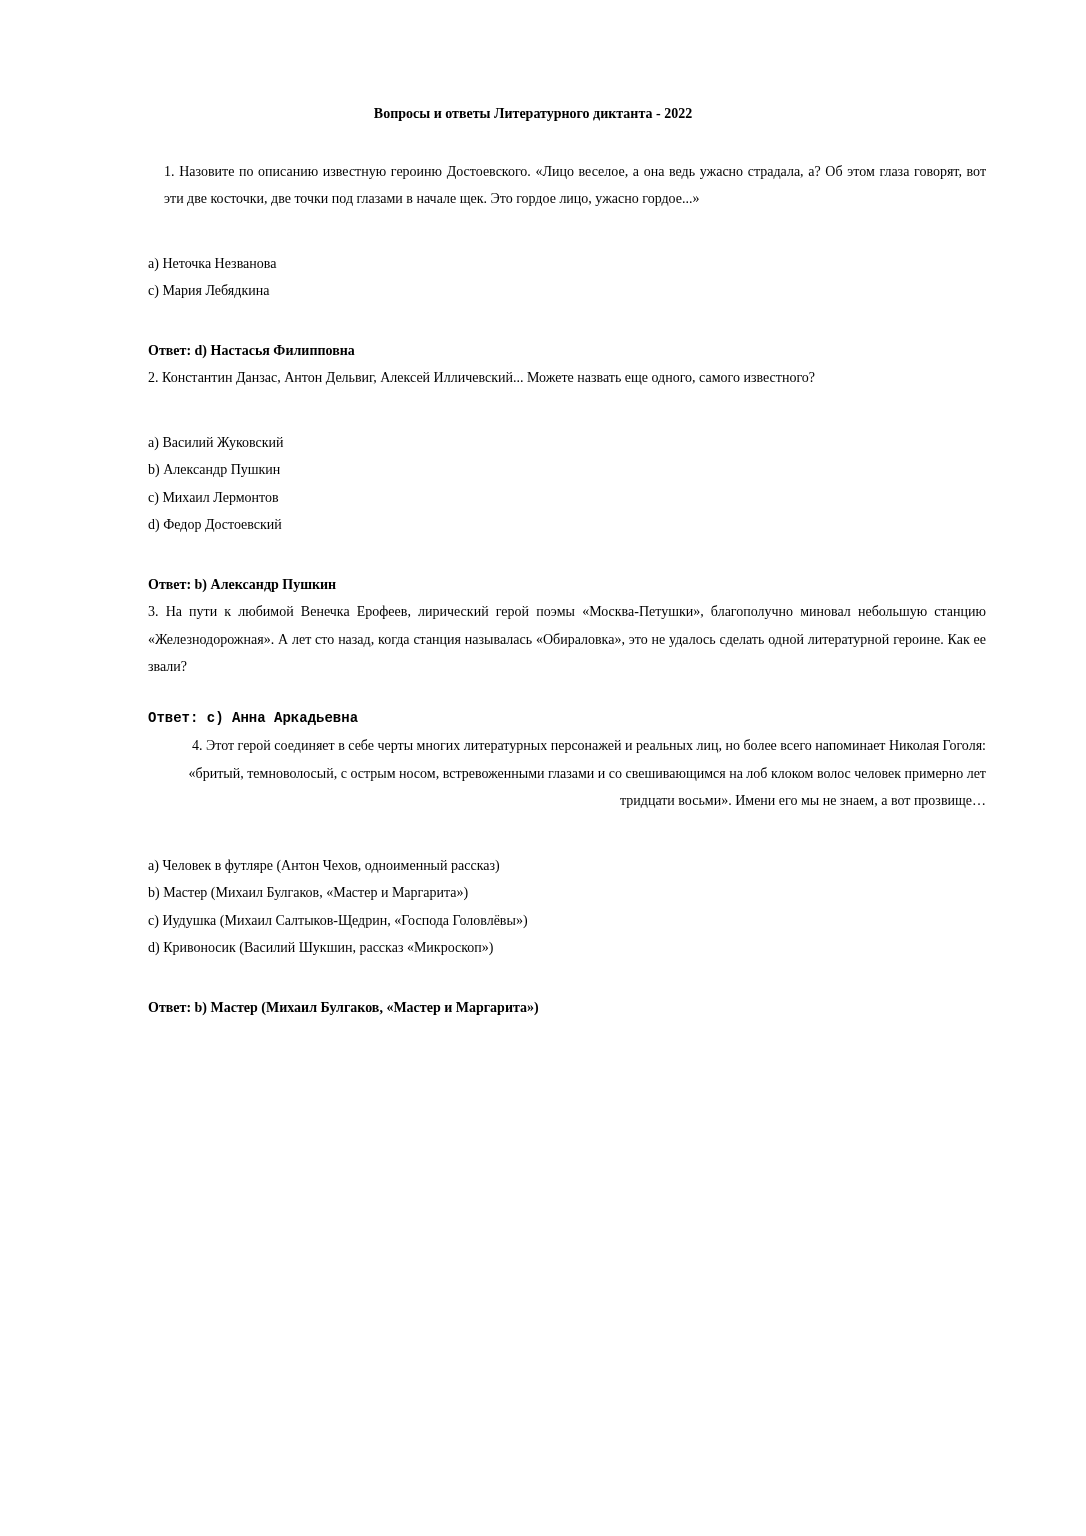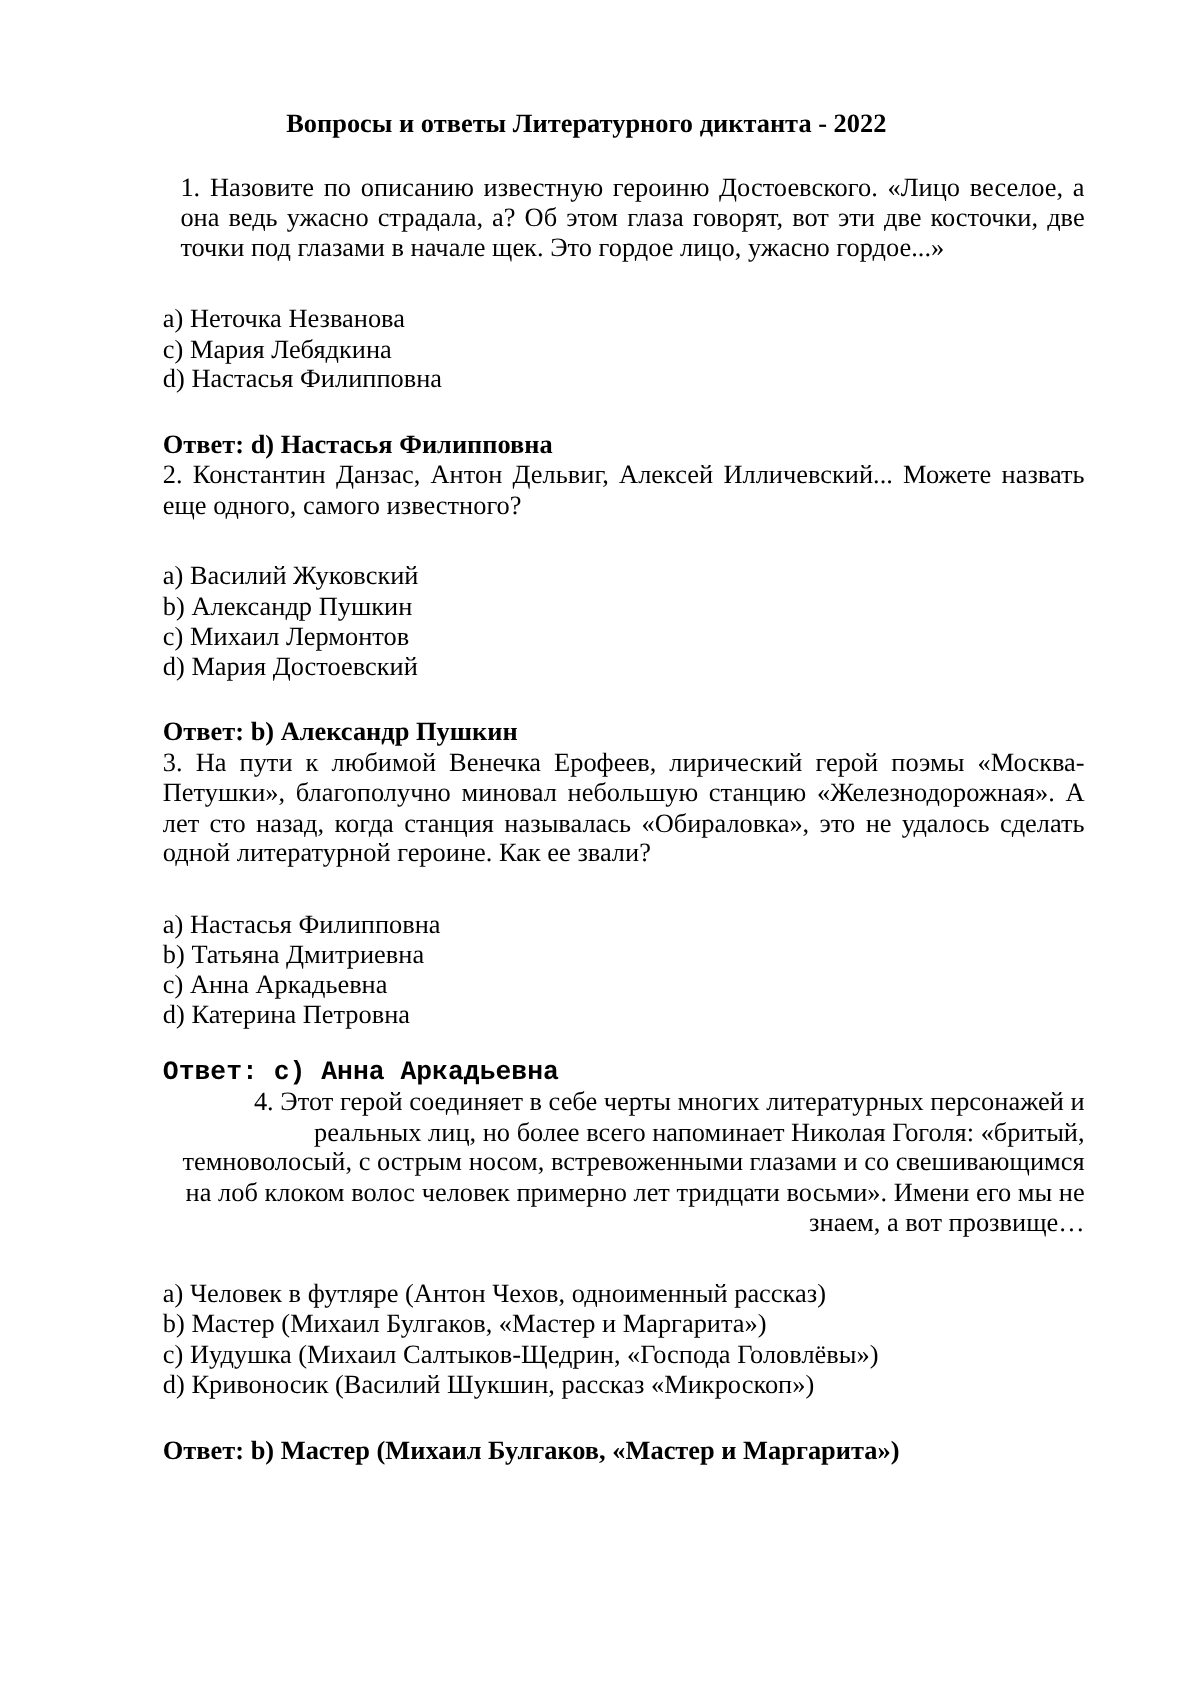--- a/index.html
+++ b/index.html
@@ -9,21 +9,21 @@
   }
   .page {
     position: relative;
     width: 1022px;
     height: 1536px;
     box-sizing: border-box;
     padding: 100px 36px 0 148px;
     background: #ffffff;
     color: #000000;
     font-family: "Liberation Serif", "DejaVu Serif", serif;
-    font-size: 24px;
+    font-size: 14px;
     line-height: 27.5px;
     overflow: hidden;
   }
   .title {
     font-weight: bold;
     text-align: center;
     margin: 0 -80px 0 -148px; 
   }
   p, .option {
     margin: 0;
@@ -56,44 +56,37 @@
 
 <div class="page">
 
   <div class="title">Вопросы и ответы Литературного диктанта - 2022</div>
 
   <section class="qa">
     <p class="question-text first">1. Назовите по описанию известную героиню Достоевского. «Лицо веселое, а она ведь ужасно страдала, а? Об этом глаза говорят, вот эти две косточки, две точки под глазами в начале щек. Это гордое лицо, ужасно гордое...»</p>
     <div class="options">
       <div class="option">a) Неточка Незванова</div>
       <div class="option">c) Мария Лебядкина</div>
-      <div class="option">d) Настасья Филипповна</div>
     </div>
     <p class="answer">Ответ: d) Настасья Филипповна</p>
   </section>
 
   <section class="qa">
     <p class="question-text">2. Константин Данзас, Антон Дельвиг, Алексей Илличевский... Можете назвать еще одного, самого известного?</p>
     <div class="options">
       <div class="option">a) Василий Жуковский</div>
       <div class="option">b) Александр Пушкин</div>
       <div class="option">c) Михаил Лермонтов</div>
-      <div class="option">d) Мария Достоевский</div>
+      <div class="option">d) Федор Достоевский</div>
     </div>
     <p class="answer">Ответ: b) Александр Пушкин</p>
   </section>
 
   <section class="qa tight">
     <p class="question-text">3. На пути к любимой Венечка Ерофеев, лирический герой поэмы «Москва-Петушки», благополучно миновал небольшую станцию «Железнодорожная». А лет сто назад, когда станция называлась «Обираловка», это не удалось сделать одной литературной героине. Как ее звали?</p>
-    <div class="options">
-      <div class="option">a) Настасья Филипповна</div>
-      <div class="option">b) Татьяна Дмитриевна</div>
-      <div class="option">c) Анна Аркадьевна</div>
-      <div class="option">d) Катерина Петровна</div>
-    </div>
     <p class="answer">Ответ: c) Анна Аркадьевна</p>
   </section>
 
   <section class="qa">
     <p class="question-text ragged">4. Этот герой соединяет в себе черты многих литературных персонажей и реальных лиц, но более всего напоминает Николая Гоголя: «бритый, темноволосый, с острым носом, встревоженными глазами и со свешивающимся на лоб клоком волос человек примерно лет тридцати восьми». Имени его мы не знаем, а вот прозвище…</p>
     <div class="options">
       <div class="option">a) Человек в футляре (Антон Чехов, одноименный рассказ)</div>
       <div class="option">b) Мастер (Михаил Булгаков, «Мастер и Маргарита»)</div>
       <div class="option">c) Иудушка (Михаил Салтыков-Щедрин, «Господа Головлёвы»)</div>
       <div class="option">d) Кривоносик (Василий Шукшин, рассказ «Микроскоп»)</div>

